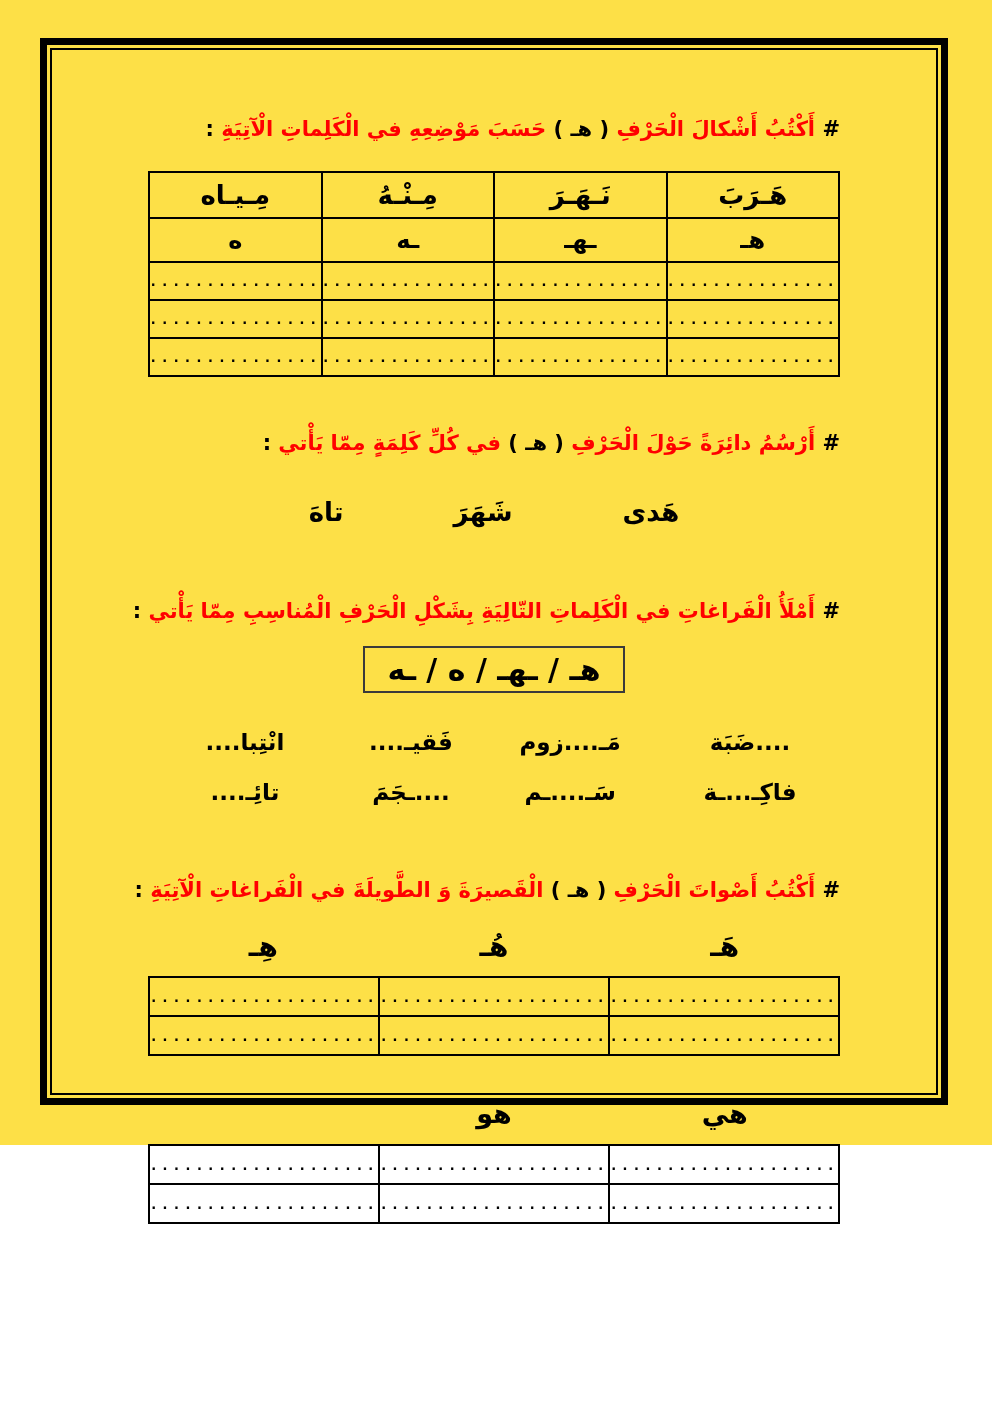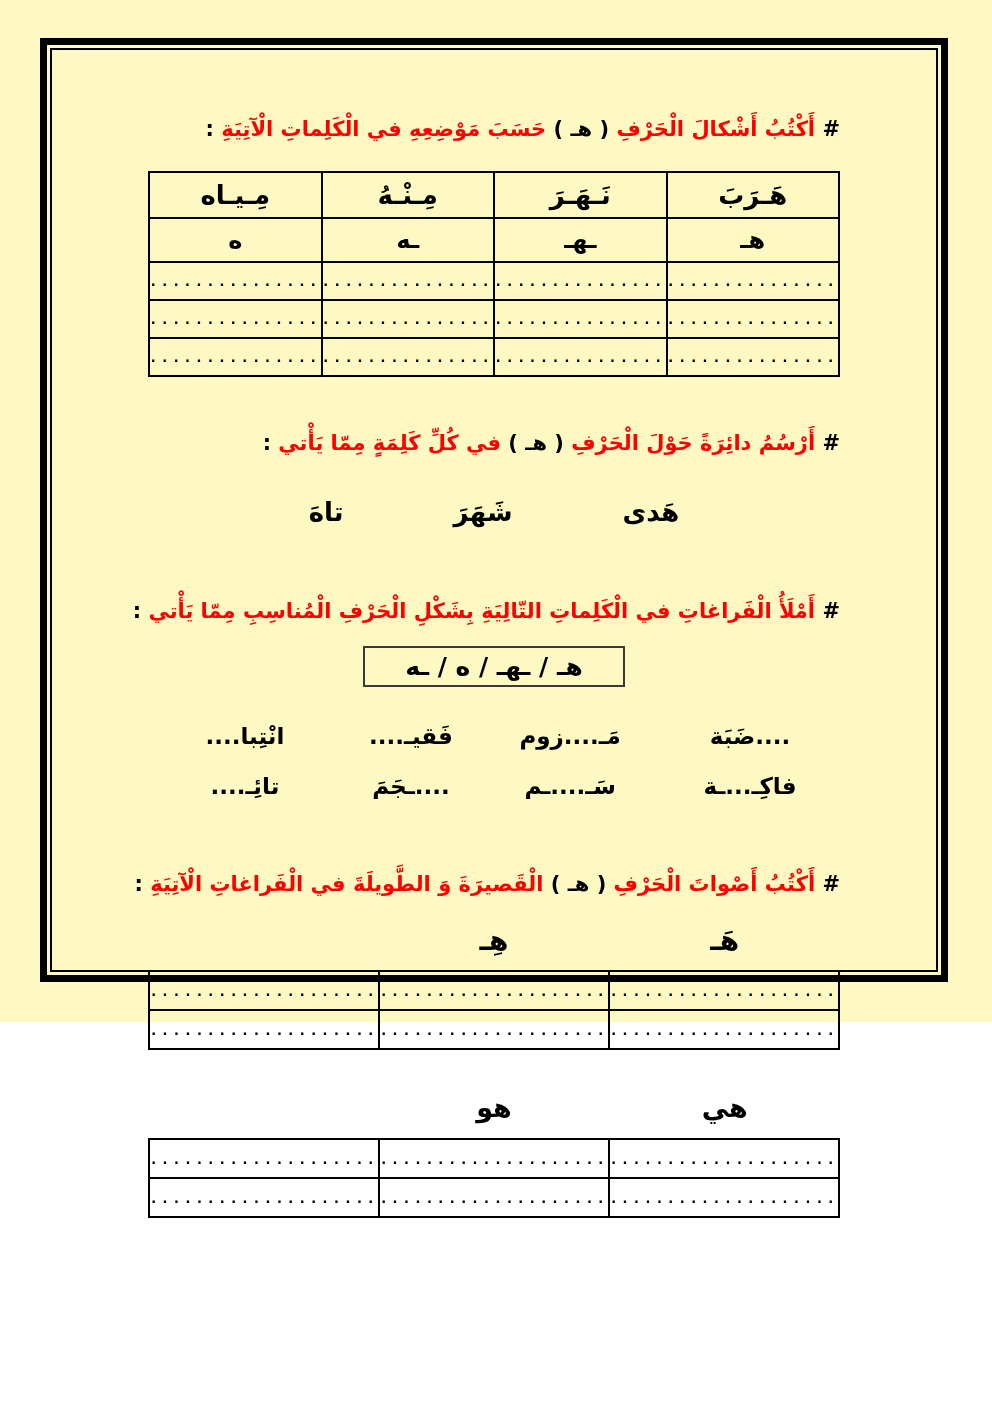--- a/index.html
+++ b/index.html
@@ -7,22 +7,22 @@
     padding: 0;
     background: #ffffff;
     width: 992px;
     height: 1403px;
     overflow: hidden;
     font-family: "DejaVu Sans", sans-serif;
   }
   .page {
     position: relative;
     width: 992px;
-    height: 1022px;
-    background: #fef9c3;
+    height: 1145px;
+    background: #fde047;
   }
   .frame-outer {
     position: absolute;
     left: 40px;
     top: 38px;
     right: 44px;
     bottom: 40px;
     border: 7px solid #000000;
     padding: 3px;
     box-sizing: border-box;
@@ -91,21 +91,21 @@
   .h4 { margin-top: 61px; text-align: right; }
   .choices-wrap {
     margin-top: 19px;
     text-align: center;
   }
   .choices-box {
     display: inline-block;
     min-width: 262px;
     border: 2px solid #3a3a3a;
     padding: 4px 14px;
-    font-size: 25px;
+    font-size: 30px;
     font-weight: bold;
     text-align: center;
     box-sizing: border-box;
   }
   .fill-row {
     display: grid;
     grid-template-columns: 26% 26% 20% 28%;
     height: 42px;
     align-items: center;
     font-size: 23px;
@@ -220,20 +220,21 @@
     <h2 class="heading h4">
       <span class="hd-black">#</span>
       <span class="hd-red">أَكْتُبُ أَصْواتَ الْحَرْفِ</span>
       <span class="hd-black">( هـ )</span>
       <span class="hd-red">الْقَصيرَةَ وَ الطَّويلَةَ في الْفَراغاتِ الْآتِيَةِ</span>
       <span class="hd-black">:</span>
     </h2>
 
     <div class="tri-row short-row">
       <div>هَـ</div>
+      <div>هُـ</div>
       <div>هِـ</div>
     </div>
 
     <table class="wtable t2">
       <tbody>
           <tr>
         <td class="dots-cell">..........................</td>
         <td class="dots-cell">..........................</td>
         <td class="dots-cell">..........................</td>
       </tr>

